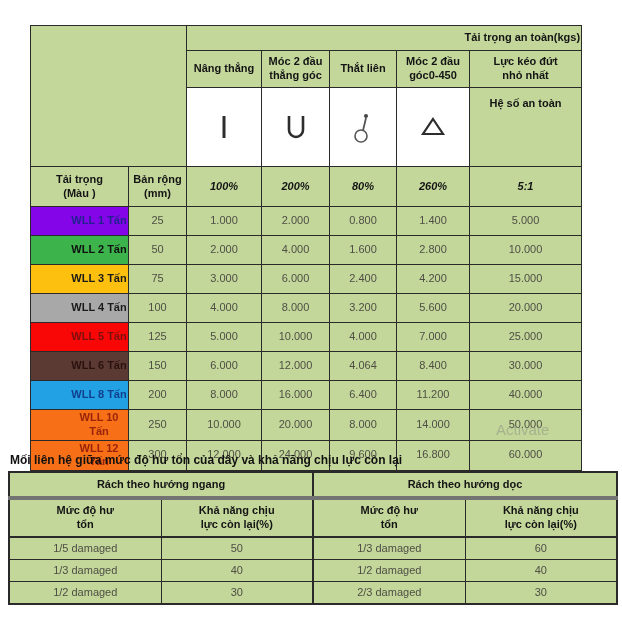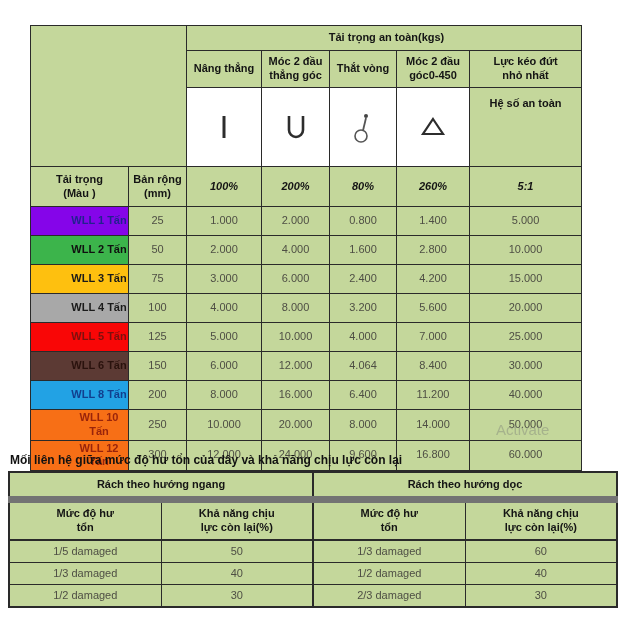--- a/index.html
+++ b/index.html
@@ -12,32 +12,32 @@
   #loadTable{left:30px;top:25px;width:551px;}
   #loadTable table{width:551px;border:1px solid #6e7a57;}
   #loadTable td.g{background:#c4d79b;}
   #loadTable td.w{background:#ffffff;}
   #loadTable tr.r1 td{height:22px;}
   #loadTable tr.r2 td{height:34px;}
   #loadTable tr.r3 td{height:68px;}
   #loadTable tr.r4 td{height:37px;}
   #loadTable tr.dr td{height:26px;}
   .hdr{font-weight:bold;color:#141414;}
-  .titleCell{text-align:center;padding-left:6px;font-weight:bold;}
+  .titleCell{text-align:right;padding-left:6px;font-weight:bold;}
   .pct{font-weight:bold;font-style:italic;}
   .num{color:#4e4e44;}
   .lbl{font-weight:bold;text-align:center;padding-left:40px;}
   .sfTop{vertical-align:top;padding-top:9px;font-weight:bold;}
   .icn svg{display:block;margin:0 auto;}
   
   #dmgTitle{left:10px;top:453px;font-size:12px;font-weight:bold;color:#111;text-align:center;}
   #dmgTable{left:8px;top:471px;width:608px;}
   #dmgTable table{width:608px;border:2px solid #2a2a2a;}
   #dmgTable td{background:#c4d79b;}
-  #dmgTable tr.h1 td{height:21px;border-bottom:7px solid #737373;}
+  #dmgTable tr.h1 td{height:21px;border-bottom:4px solid #737373;}
   #dmgTable tr.h2 td{height:34px;border-bottom:2px solid #2a2a2a;}
   #dmgTable tr.d td{height:19px;color:#4e4e44;}
   #dmgTable .mid{border-left:2px solid #2a2a2a;}
   
   #wm{left:496px;top:421px;font-size:15px;color:rgba(140,148,128,0.55);}
 </style>
 </head>
 <body>
 
 <div class="abs" id="loadTable">
@@ -53,21 +53,21 @@
     </colgroup>
     <tbody>
         <tr class="r1">
       <td class="g" colspan="2" rowspan="3"></td>
       <td class="g titleCell" colspan="5">Tải trọng an toàn(kgs)</td>
     </tr>
     <tr class="r2">
       <td class="g hdr">Nâng thẳng</td>
       <td class="g hdr">Móc 2 đầu
 thẳng góc</td>
-      <td class="g hdr">Thắt vòng</td>
+      <td class="g hdr">Thắt liên</td>
       <td class="g hdr">Móc 2 đầu
 góc0-450</td>
       <td class="g hdr">Lực kéo đứt
 nhỏ nhất</td>
     </tr>
     <tr class="r3">
       <td class="w icn">
         <svg width="26" height="34" viewBox="0 0 26 34">
               <line x1="13" y1="6" x2="13" y2="28" stroke="#2d2d2d" stroke-width="3"></line>
             </svg>

